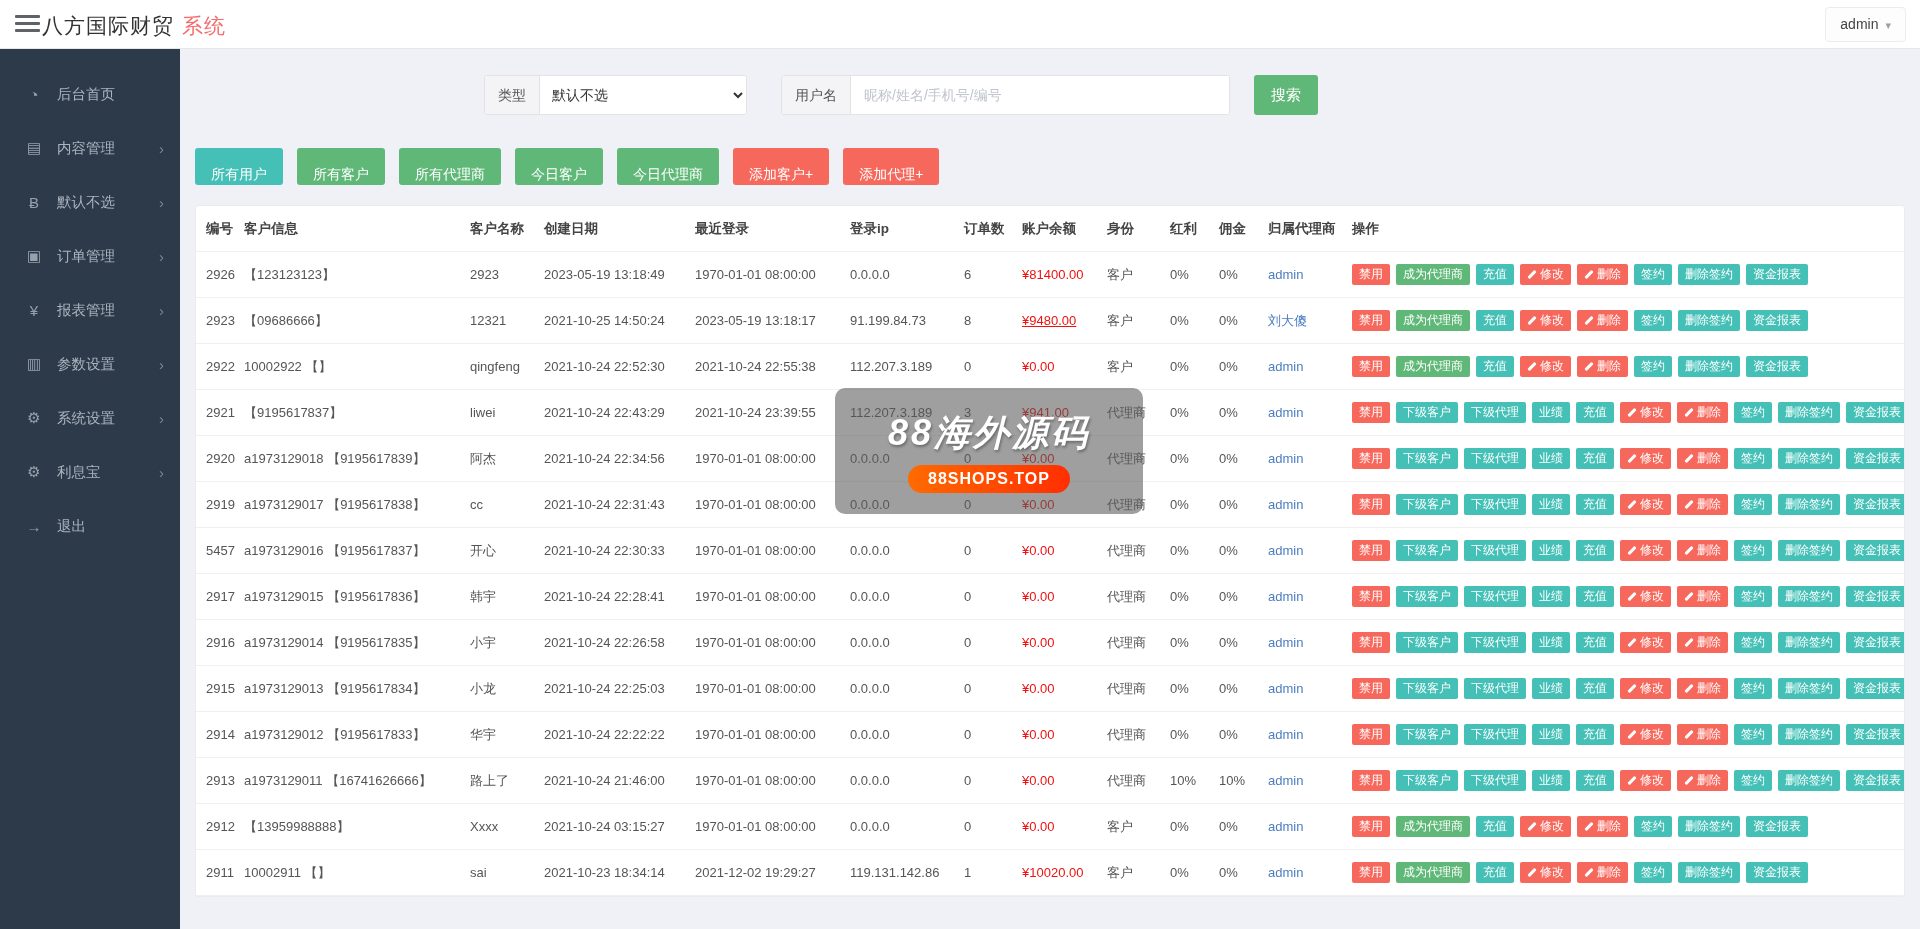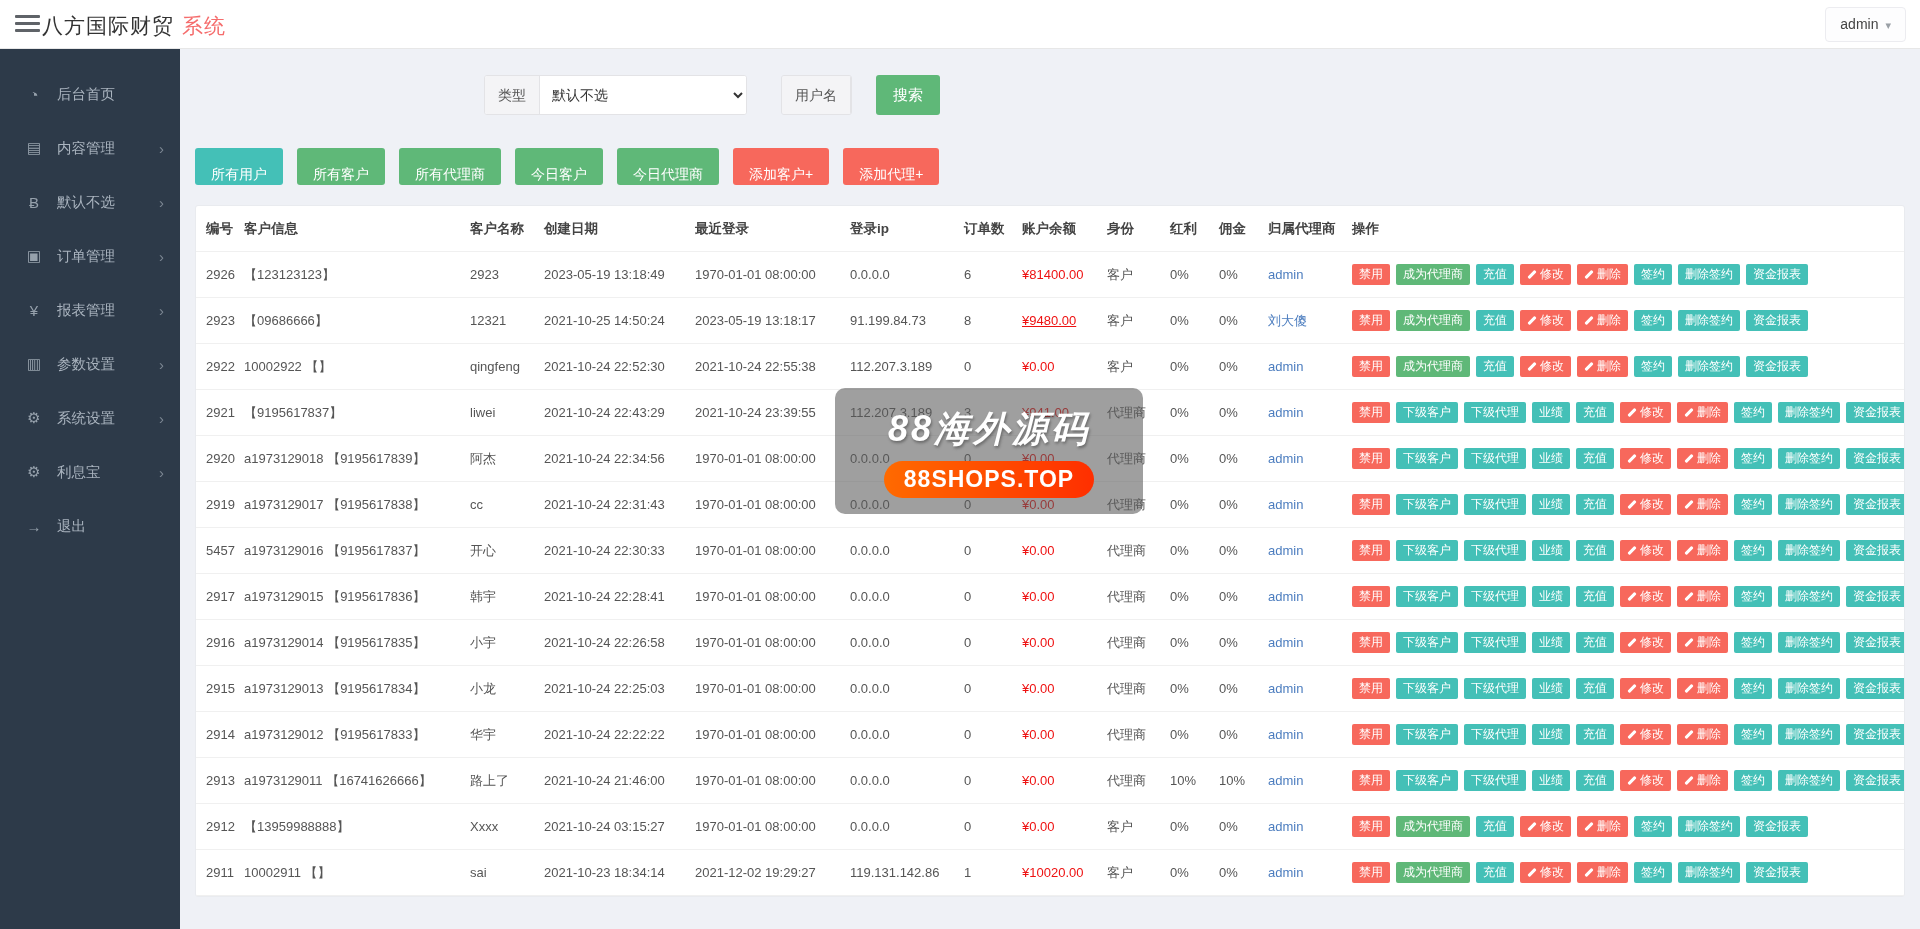--- a/index.html
+++ b/index.html
@@ -68,21 +68,21 @@
   .pencil { display:inline-block; width:10px; height:10px; margin-right:3px; position:relative; vertical-align:-1px; }
   .pencil::before { content:""; position:absolute; left:0px; top:4px; width:10px; height:3px; background:#fff;
     border-radius:1px; transform:rotate(-45deg); }
 
   
   .watermark { position:fixed; left:835px; top:388px; width:308px; height:126px; z-index:40;
     background:rgba(90,90,90,.58); border-radius:10px; display:flex; flex-direction:column;
     align-items:center; justify-content:center; pointer-events:none; }
   .wm-line1 { color:#fff; font-size:36px; font-weight:bold; font-style:italic; letter-spacing:3px;
     text-shadow:1px 2px 3px rgba(0,0,0,.35); }
-  .wm-pill { margin-top:7px; padding:5px 20px; border-radius:20px; color:#fff; font-size:23px;
+  .wm-pill { margin-top:7px; padding:5px 20px; border-radius:20px; color:#fff; font-size:16px;
     font-weight:bold; letter-spacing:1px; background:linear-gradient(90deg,#ff6a00,#ff2f00); }
 </style>
 </head>
 <body>
 
 <div class="header">
   <div class="burger">
       <i></i>
       <i></i>
       <i></i>
@@ -166,20 +166,21 @@
   <div class="filter-bar">
     <div class="input-group">
       <span class="ig-label">类型</span>
       <select>
         <option>默认不选</option>
       </select>
     </div>
     <div class="gap"></div>
     <div class="input-group">
       <span class="ig-label">用户名</span>
+      <input type="text" placeholder="昵称/姓名/手机号/编号" style="">
     </div>
     <button class="btn-search" id="btn-search" style="background: rgb(95, 184, 120);">搜索</button>
   </div>
 
   <div class="toolbar" id="toolbar"><span class="tb-btn" style="background: rgb(68, 192, 183);">所有用户</span><span class="tb-btn" style="background: rgb(95, 184, 120);">所有客户</span><span class="tb-btn" style="background: rgb(95, 184, 120);">所有代理商</span><span class="tb-btn" style="background: rgb(95, 184, 120);">今日客户</span><span class="tb-btn" style="background: rgb(95, 184, 120);">今日代理商</span><span class="tb-btn" style="background: rgb(247, 104, 92);">添加客户+</span><span class="tb-btn" style="background: rgb(247, 104, 92);">添加代理+</span></div>
 
   <div class="card">
     <table>
       <colgroup id="cols">
           <col style="width: 48px;">

